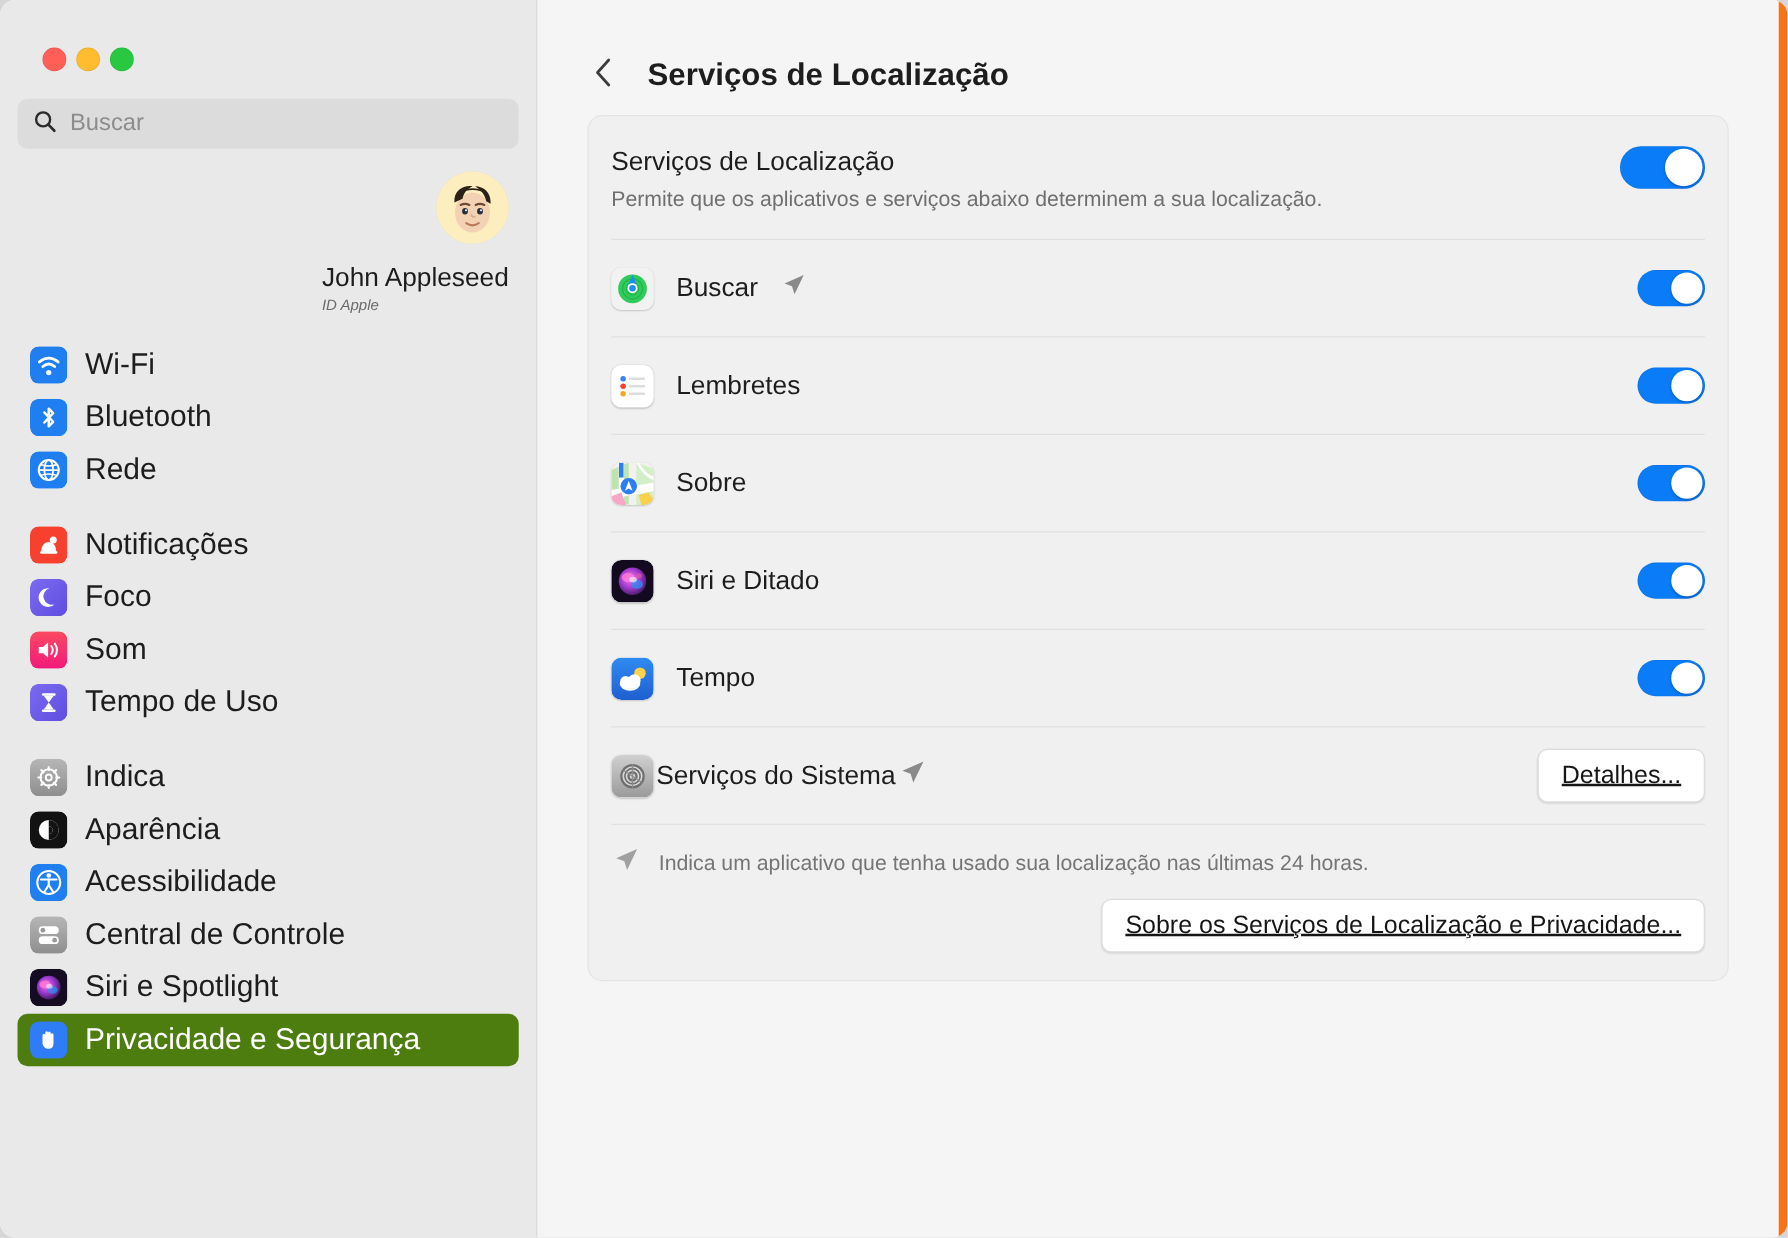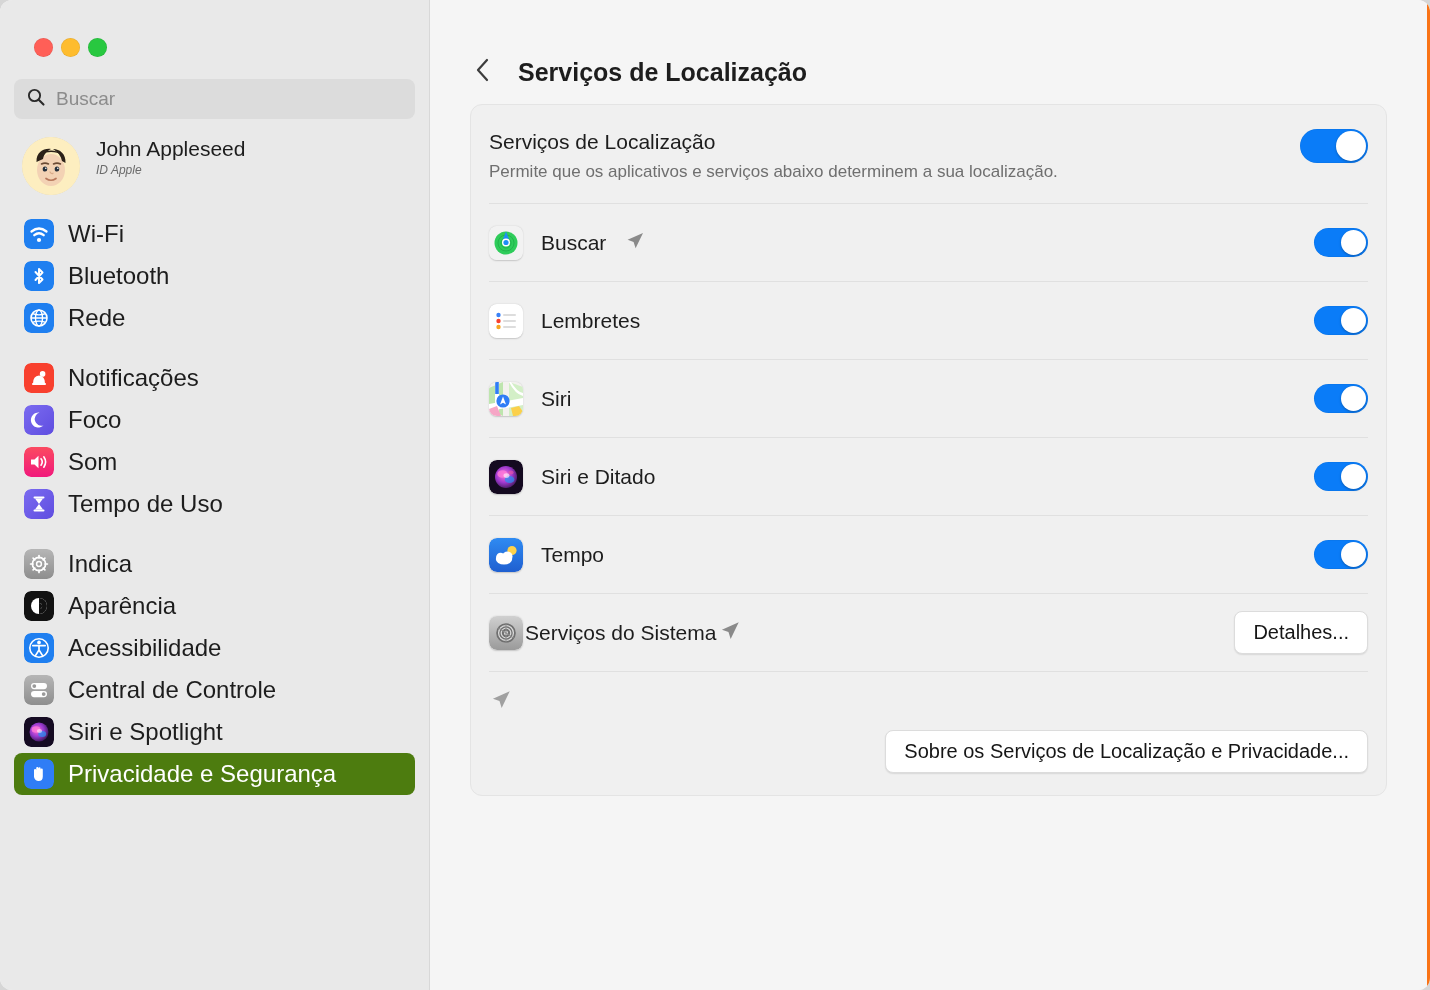--- a/index.html
+++ b/index.html
@@ -55,25 +55,26 @@
     border: none; outline: none; background: transparent;
     font-family: "Liberation Sans", sans-serif;
     font-size: 19px;
     color: #1d1d1d;
     width: 100%;
   }
   .search-input::placeholder { color: #8c8c8c; }
 
   .account {
     display: flex;
-    align-items: flex-start;
+    align-items: flex-end;
     gap: 16px;
     padding: 18px 8px 10px 8px;
     border-radius: 8px;
     cursor: default;
+    flex-direction: column;
   }
   .avatar {
     width: 58px; height: 58px; border-radius: 50%;
     background: #fdeec0;
     flex: 0 0 58px;
     position: relative;
     overflow: hidden;
     box-shadow: inset 0 0 0 0.5px rgba(0,0,0,.08);
   }
   .acct-name { font-size: 21px; color: #1d1d1d; line-height: 1.15; }
@@ -100,22 +101,22 @@
     overflow: hidden;
     position: relative;
   }
 
   
   .main {
     flex: 1 1 auto;
     height: 990px;
     background: #f5f5f5;
     position: relative;
-    padding: 12px 40px;
-    border-right: 3px solid #f97316;
+    padding: 0 40px;
+    border-right: 7px solid #f97316;
   }
   .main-header {
     display: flex;
     align-items: center;
     gap: 22px;
     padding: 28px 0 0 0;
     height: 92px;
   }
   .back-btn {
     width: 26px; height: 26px;
@@ -191,20 +192,21 @@
     background: #ffffff;
     border: 1px solid #dcdcdc;
     border-radius: 8px;
     font-family: "Liberation Sans", sans-serif;
     font-size: 20px;
     color: #161616;
     padding: 9px 18px;
     box-shadow: 0 1px 1.5px rgba(0,0,0,.10);
     cursor: default;
     white-space: nowrap;
+    text-decoration: underline;
   }
 
   .footnote-row {
     display: flex;
     align-items: center;
     gap: 14px;
     padding: 16px 0 6px 0;
   }
   .footnote-text { font-size: 17px; color: #757575; }
 
@@ -555,21 +557,21 @@
             <path d="M0 22 L34 16 L34 23 L0 29 Z" fill="#ffffff"></path>
             <path d="M6 0 L10 0 L10 34 L6 34 Z" fill="#ffffff"></path>
             <path d="M22 0 Q28 10 34 11 L34 14 Q26 12 20 0 Z" fill="#ffffff"></path>
             <path d="M0 27 L8 24 L12 34 L0 34 Z" fill="#f6a6c6"></path>
             <path d="M22 26 L30 24 L34 30 L34 34 L24 34 Z" fill="#fbd04b"></path>
             <rect x="6.2" y="0" width="3.6" height="12" fill="#2f7df6"></rect>
             <circle cx="14" cy="19" r="6.6" fill="#2f7df6"></circle>
             <path d="M14 14.5 L17 22.5 L14 20.8 L11 22.5 Z" fill="#ffffff"></path>
           </svg>
         </span>
-        <span class="app-name">Siri</span>
+        <span class="app-name">Sobre</span>
         <span class="spacer"></span>
         <div class="toggle sm">
           <div class="knob"></div>
         </div>
       </div>
 
       <div class="divider"></div>
 
       <div class="app-row">
         <span class="app-icon">
@@ -652,20 +654,21 @@
       </div>
 
       <div class="divider"></div>
 
       <div class="footnote-row">
         <span class="loc-arrow">
           <svg width="24" height="24" viewBox="0 0 22 22">
             <path d="M19 3 L3.6 9.8 L9.6 11.9 L11.6 18.3 Z" fill="#a0a0a0"></path>
           </svg>
         </span>
+        <span class="footnote-text">Indica um aplicativo que tenha usado sua localização nas últimas 24 horas.</span>
       </div>
 
       <div class="about-row">
         <button class="btn">Sobre os Serviços de Localização e Privacidade...</button>
       </div>
 
     </div>
   </div>
 </div>
 

